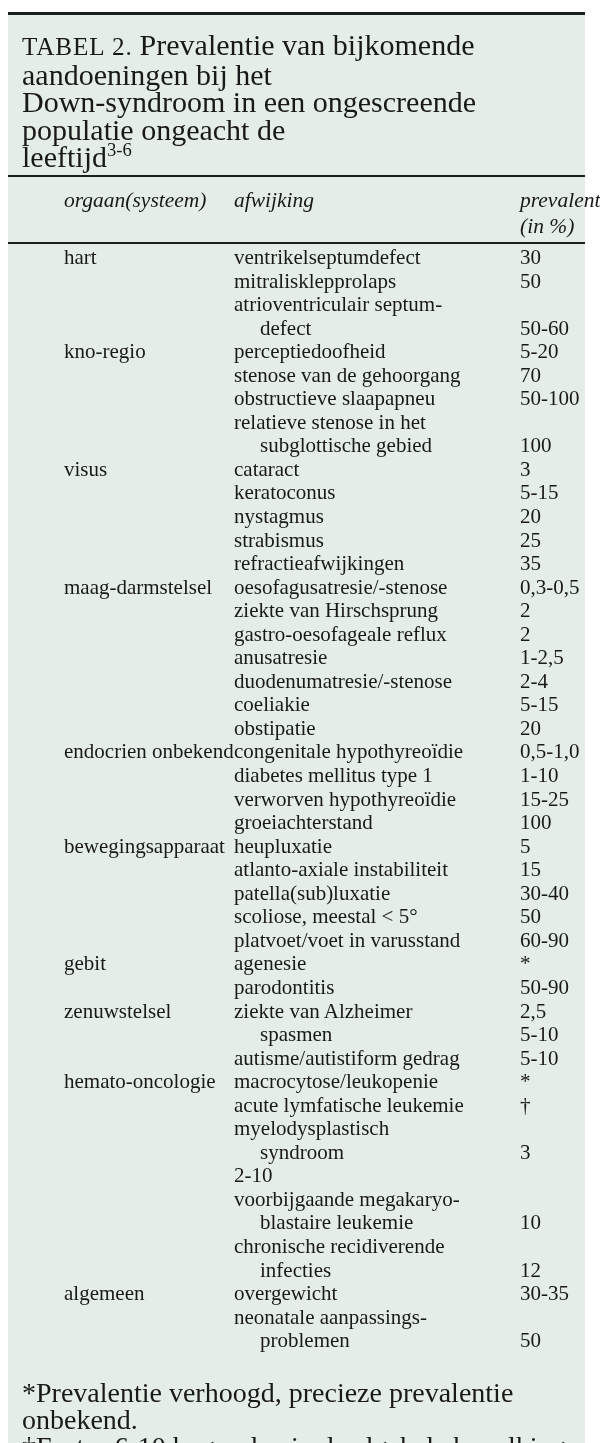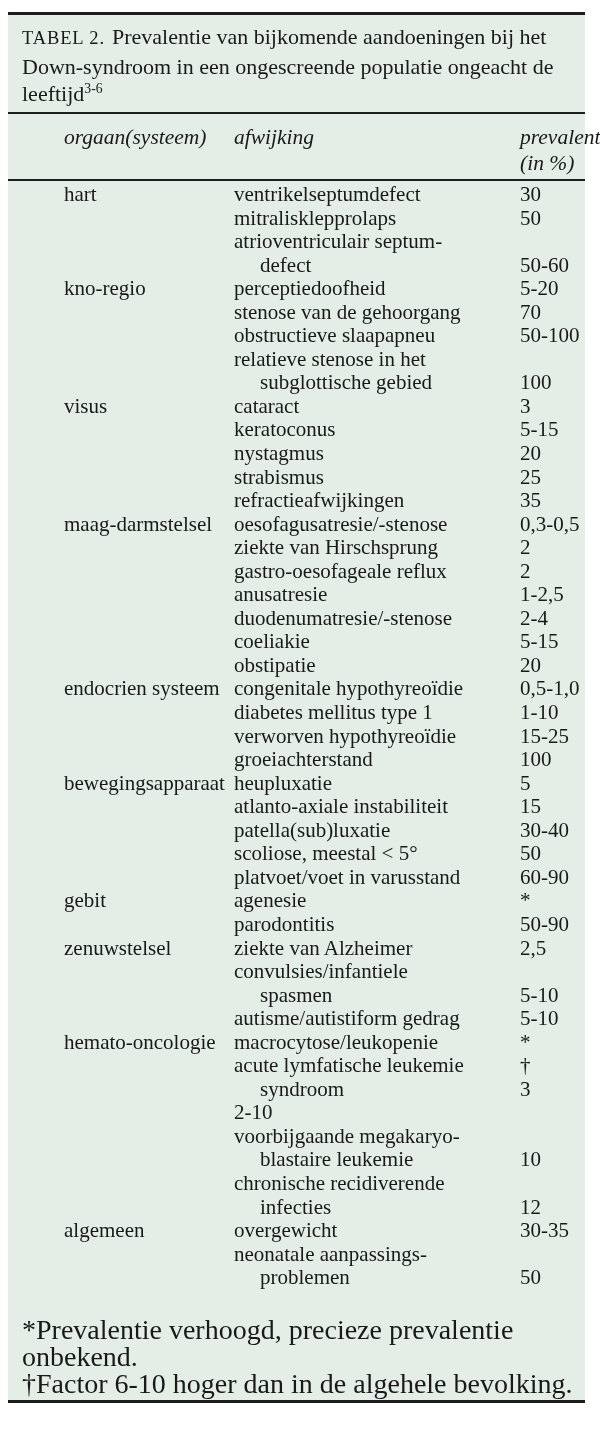--- a/index.html
+++ b/index.html
@@ -6,21 +6,21 @@
   .page {
     position:relative; width:600px; height:1443px; background:#ffffff;
     font-family:"Liberation Serif", serif; color:#191919; overflow:hidden;
   }
   .panel {
     position:absolute; left:8px; top:12px; width:577px;
     background:#e4eee7;
     border-top:3px solid #1c1e1d; border-bottom:3px solid #1c1e1d;
     box-sizing:border-box;
   }
-  .title { padding:8px 2px 0 14px; font-size:22px; line-height:27.5px; }
+  .title { padding:8px 2px 0 14px; font-size:30px; line-height:27.5px;margin-top:8px; }
   .title .lead { font-size:0.84em; letter-spacing:0.9px; margin-right:7px; }
   .title sup { font-size:0.62em; line-height:0; vertical-align:super;text-align:right; }
   .rule { height:2px; background:#1c1e1d; margin-top:4px; }
   .rule.thick { height:2.5px; margin-top:3px; }
   .grid { display:grid; grid-template-columns:170px 286px 1fr;margin-left:42px; }
   .header { padding:10px 0 0 14px; font-style:italic; font-size:21.5px; line-height:26px; }
   .body { padding:2px 0 0 14px; font-size:21px; line-height:23.55px; }
   .row { white-space:nowrap; }
   .c2.indent { padding-left:26px; }
   .footnotes { padding:26px 0 3px 14px; font-size:28px; line-height:27px; }
@@ -150,21 +150,21 @@
           <div class="c1"></div>
           <div class="c2">coeliakie</div>
           <div class="c3">5-15</div>
         </div>
         <div class="row grid">
           <div class="c1"></div>
           <div class="c2">obstipatie</div>
           <div class="c3">20</div>
         </div>
         <div class="row grid">
-          <div class="c1">endocrien systeem</div>
+          <div class="c1">endocrien onbekend</div>
           <div class="c2">congenitale hypothyreoïdie</div>
           <div class="c3">0,5-1,0</div>
         </div>
         <div class="row grid">
           <div class="c1"></div>
           <div class="c2">diabetes mellitus type 1</div>
           <div class="c3">1-10</div>
         </div>
         <div class="row grid">
           <div class="c1"></div>
@@ -211,21 +211,20 @@
           <div class="c2">parodontitis</div>
           <div class="c3">50-90</div>
         </div>
         <div class="row grid">
           <div class="c1">zenuwstelsel</div>
           <div class="c2">ziekte van Alzheimer</div>
           <div class="c3">2,5</div>
         </div>
         <div class="row grid">
           <div class="c1"></div>
-          <div class="c2">convulsies/infantiele</div>
           <div class="c3"></div>
         </div>
         <div class="row grid">
           <div class="c1"></div>
           <div class="c2 indent">spasmen</div>
           <div class="c3">5-10</div>
         </div>
         <div class="row grid">
           <div class="c1"></div>
           <div class="c2">autisme/autistiform gedrag</div>
@@ -233,20 +232,25 @@
         </div>
         <div class="row grid">
           <div class="c1">hemato-oncologie</div>
           <div class="c2">macrocytose/leukopenie</div>
           <div class="c3">*</div>
         </div>
         <div class="row grid">
           <div class="c1"></div>
           <div class="c2">acute lymfatische leukemie</div>
           <div class="c3">†</div>
+        </div>
+        <div class="row grid">
+          <div class="c1"></div>
+          <div class="c2">myelodysplastisch</div>
+          <div class="c3"></div>
         </div>
         <div class="row grid">
           <div class="c1"></div>
           <div class="c2 indent">syndroom</div>
           <div class="c3">3</div>
         </div>
         <div class="row grid">
           <div class="c1"></div>
           <div class="c3">2-10</div>
         </div>

